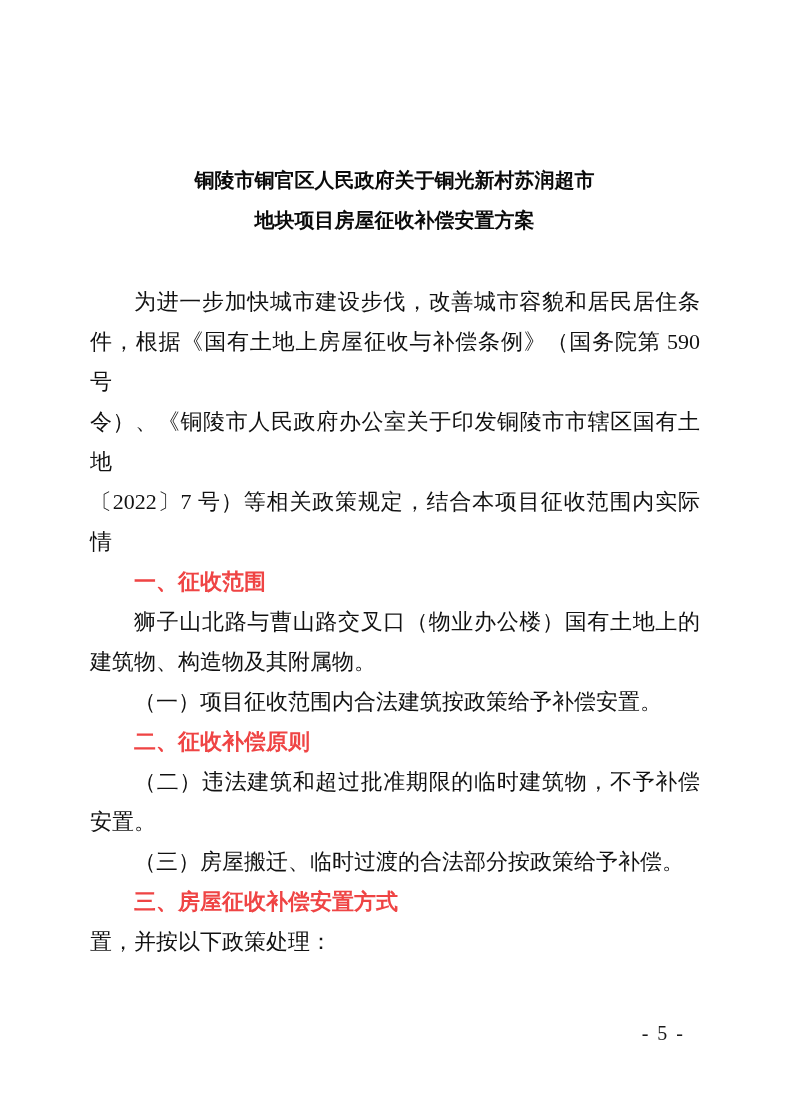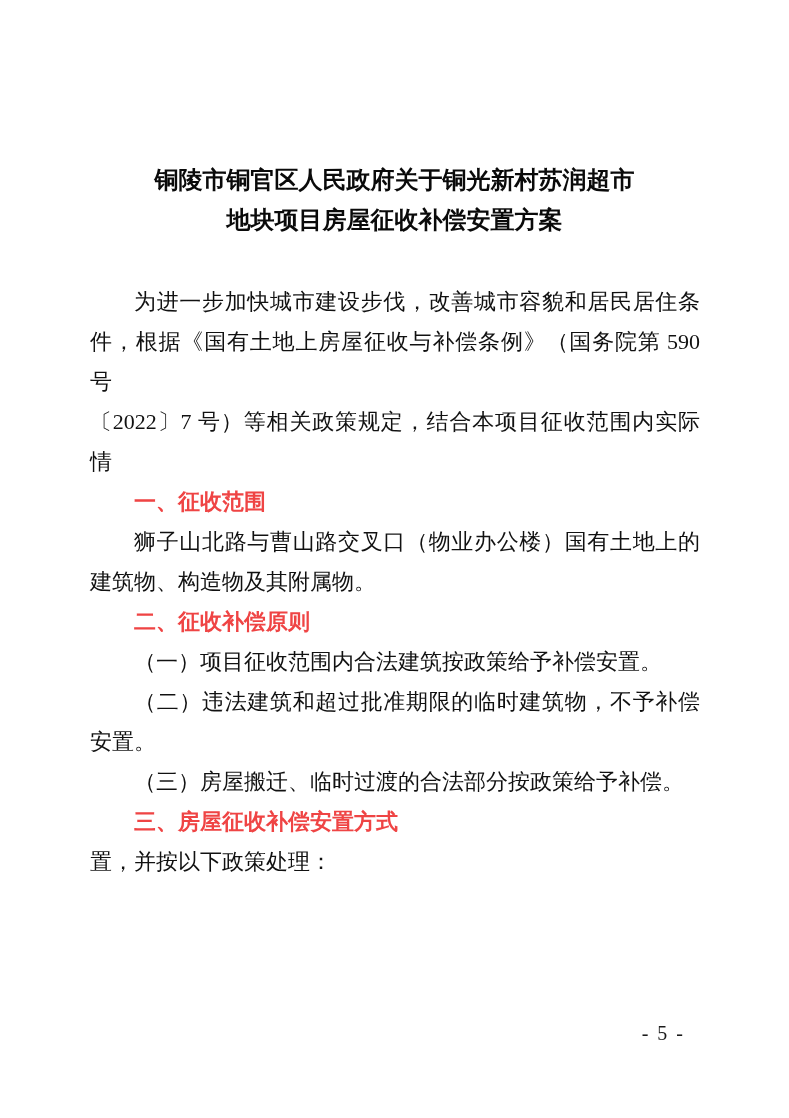--- a/index.html
+++ b/index.html
@@ -13,21 +13,21 @@
     height: 1118px;
     background: #ffffff;
     color: #111111;
     font-family: "Liberation Serif", "DejaVu Serif", serif;
     overflow: hidden;
   }
   .title {
     margin: 0;
     padding: 160px 58px 0 58px;
     text-align: center;
-    font-size: 24px;
+    font-size: 20px;
     font-weight: bold;
     line-height: 40px;
     color: #0a0a0a;
   }
   .title-line {
     display: block;
   }
   .doc-body {
     margin: 42px 89px 0 90px;
     font-size: 22px;
@@ -63,26 +63,27 @@
 <div class="page">
 
   <h1 class="title">
     <span class="title-line">铜陵市铜官区人民政府关于铜光新村苏润超市</span>
     <span class="title-line">地块项目房屋征收补偿安置方案</span>
   </h1>
 
   <div class="doc-body">
     <div class="line indent full">为进一步加快城市建设步伐，改善城市容貌和居民居住条</div>
     <div class="line full">件，根据《国有土地上房屋征收与补偿条例》（国务院第 590 号</div>
+    <div class="line full">令）、《铜陵市人民政府办公室关于印发铜陵市市辖区国有土地</div>
     <div class="line full">〔2022〕7 号）等相关政策规定，结合本项目征收范围内实际情</div>
     <div class="line indent heading">一、征收范围</div>
     <div class="line indent full">狮子山北路与曹山路交叉口（物业办公楼）国有土地上的</div>
     <div class="line">建筑物、构造物及其附属物。</div>
+    <div class="line indent">（一）项目征收范围内合法建筑按政策给予补偿安置。</div>
     <div class="line indent heading">二、征收补偿原则</div>
-    <div class="line indent">（一）项目征收范围内合法建筑按政策给予补偿安置。</div>
     <div class="line indent full">（二）违法建筑和超过批准期限的临时建筑物，不予补偿</div>
     <div class="line">安置。</div>
     <div class="line indent">（三）房屋搬迁、临时过渡的合法部分按政策给予补偿。</div>
     <div class="line indent heading">三、房屋征收补偿安置方式</div>
     <div class="line">置，并按以下政策处理：</div>
 
   </div>
 
   <div class="pagenum">- 5 -</div>
 

